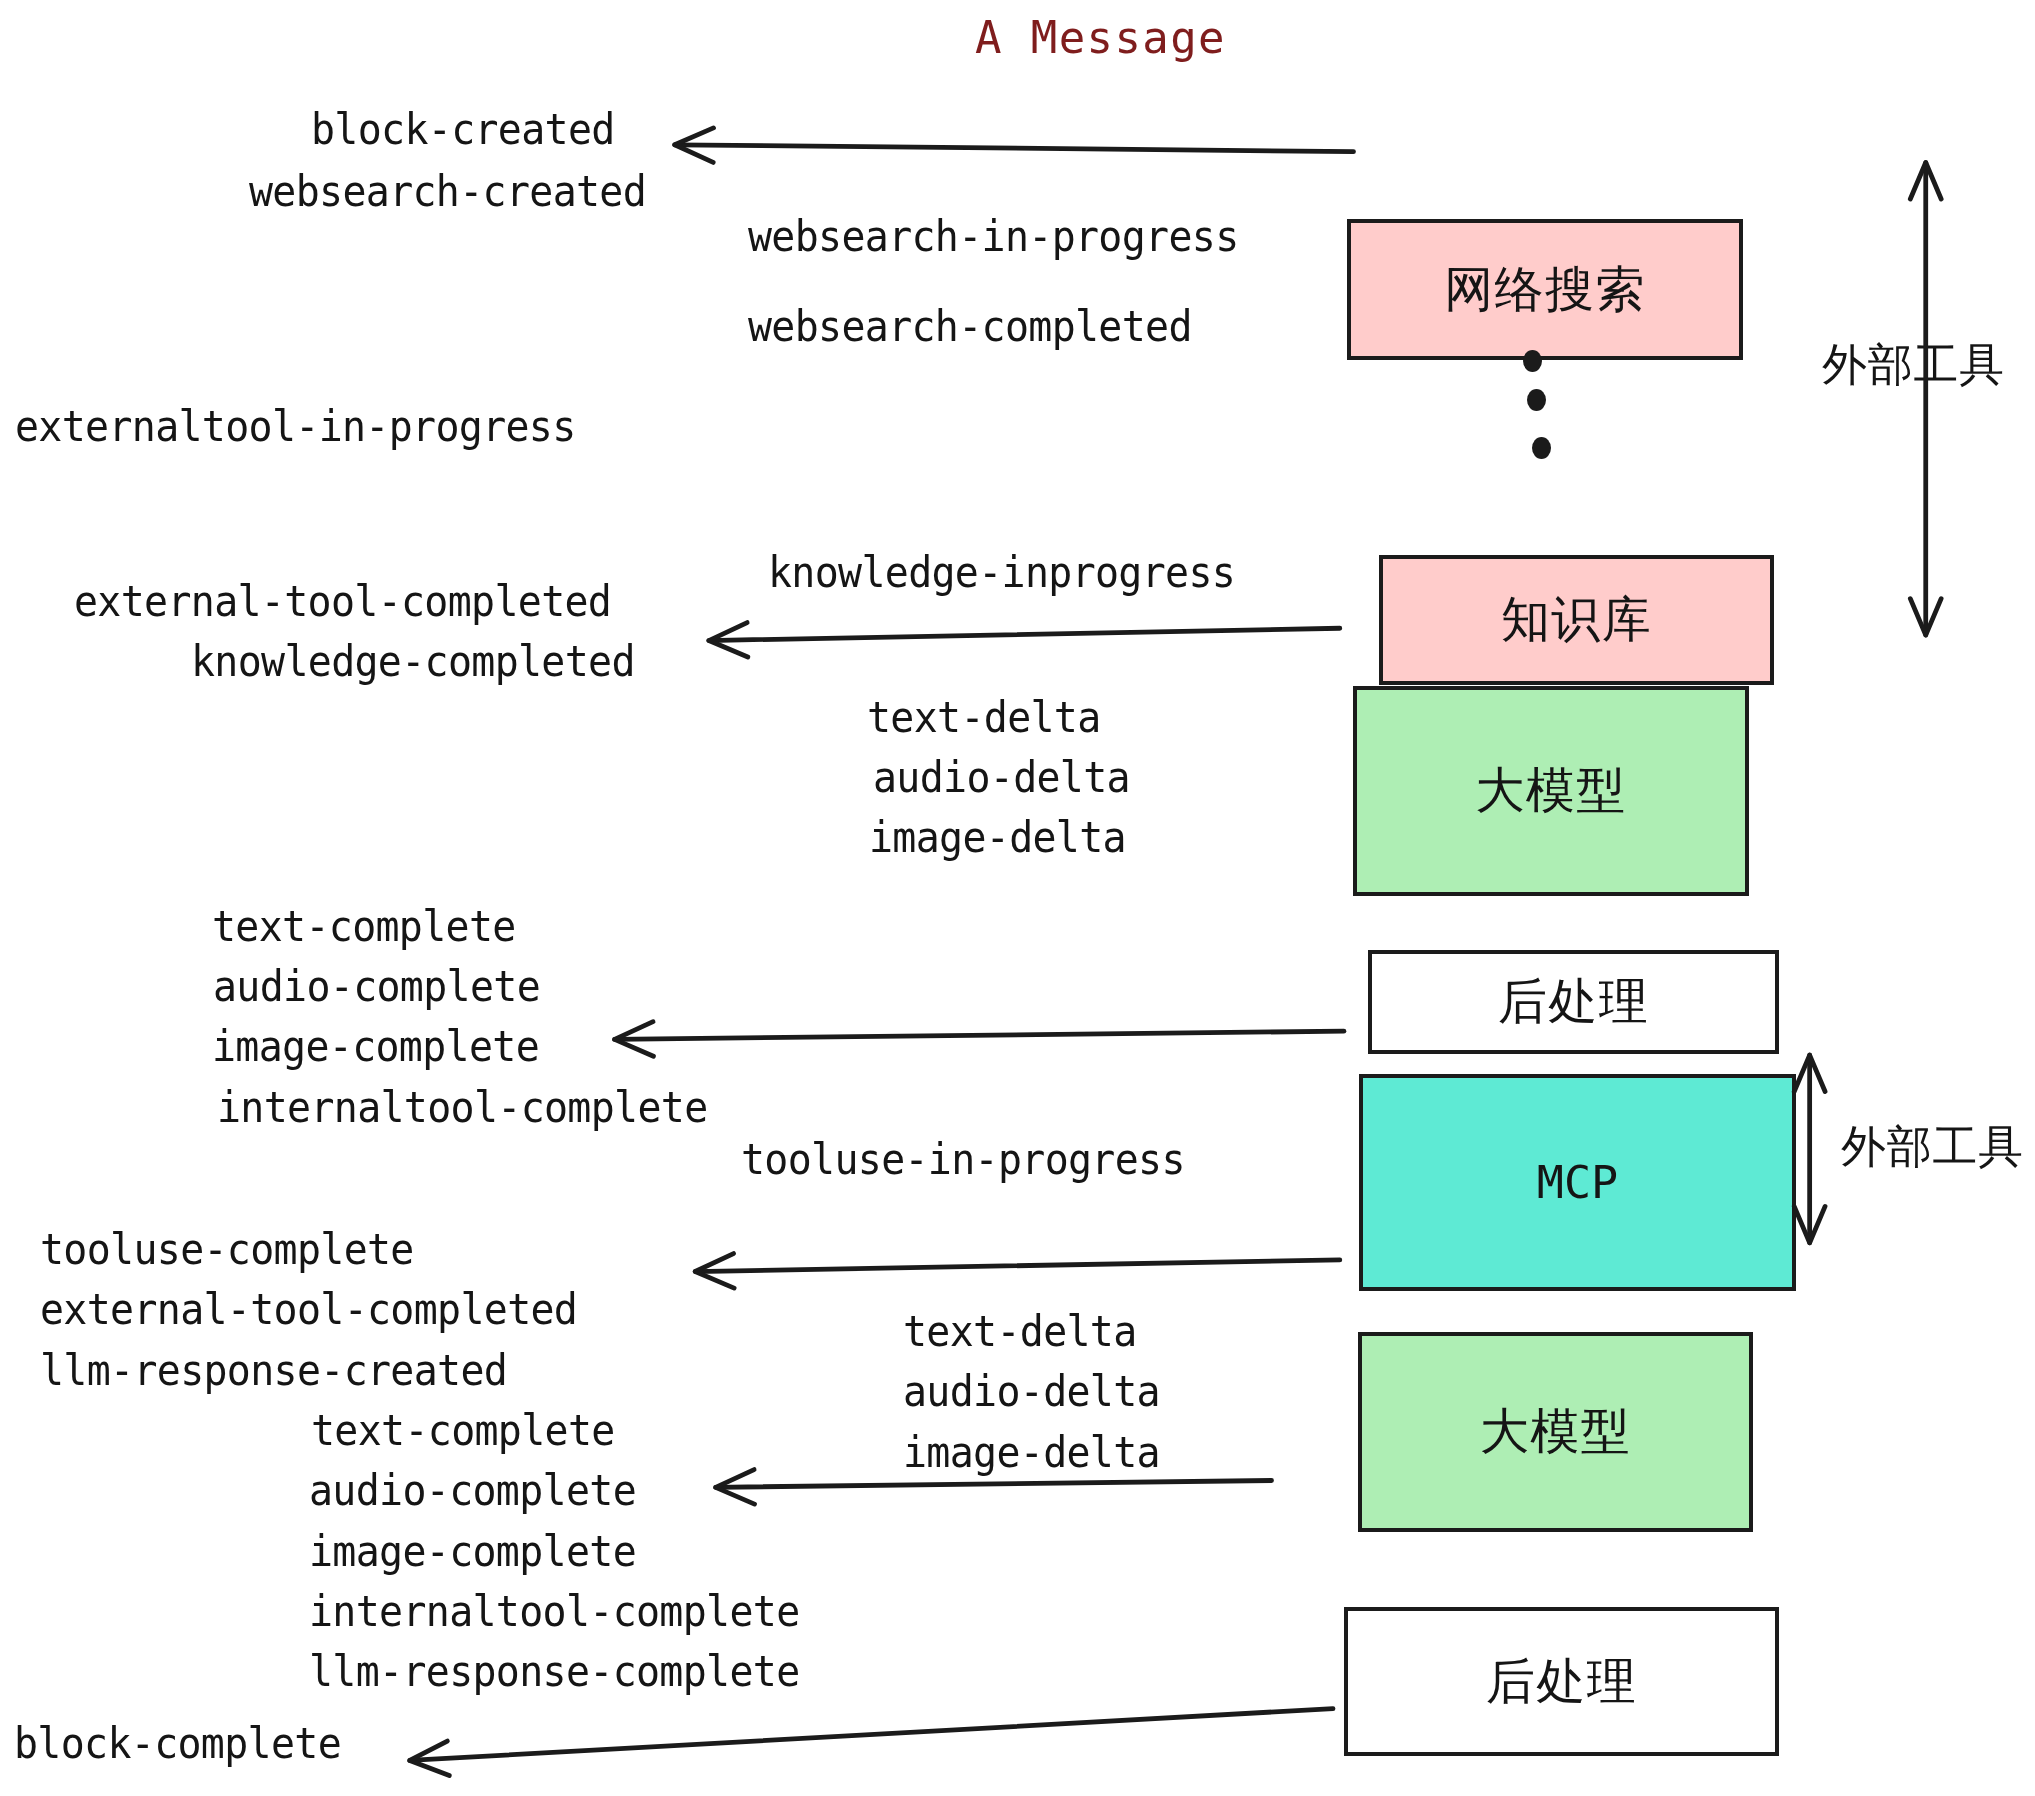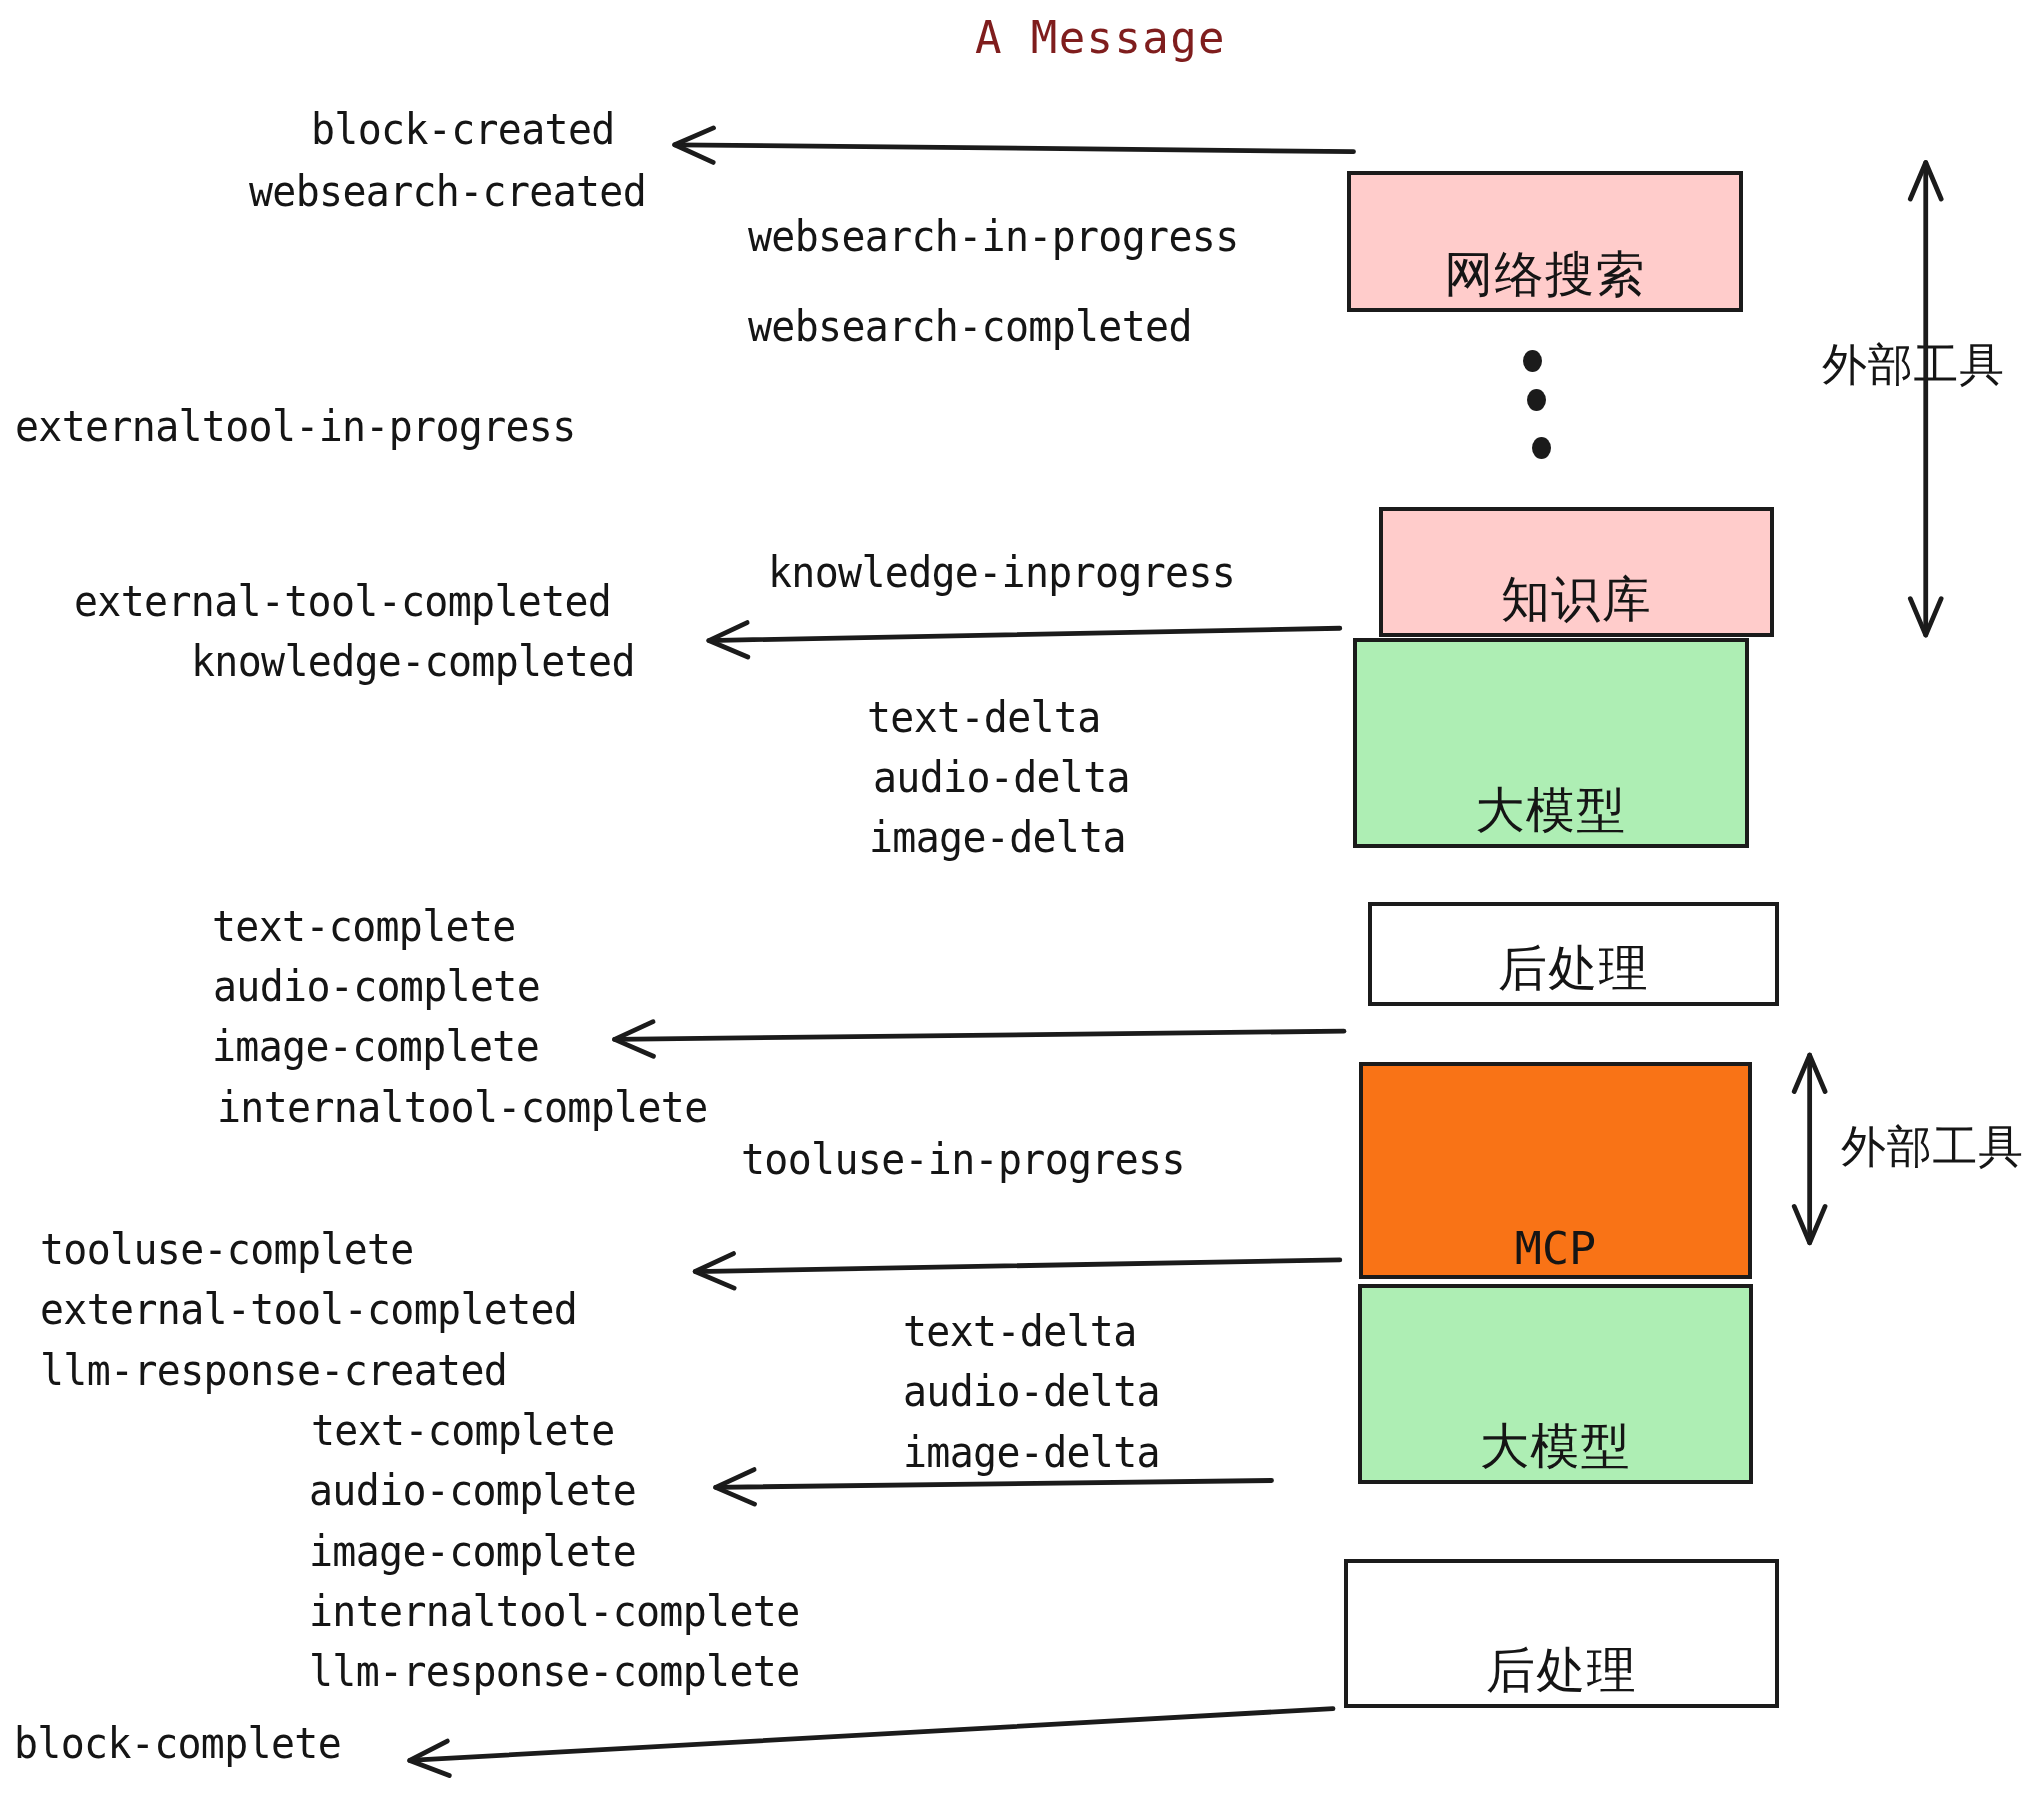--- a/index.html
+++ b/index.html
@@ -36,26 +36,27 @@
     color: #7f1d1d;
     white-space: pre;
     letter-spacing: 1.4px;
   }
   
   .box {
     position: absolute;
     box-sizing: border-box;
     border: 4.1px solid #1b1b1b;
     display: flex;
-    align-items: flex-end;
+    align-items: center;
     justify-content: center;
     font-family: "DejaVu Sans", sans-serif;
     font-size: 49px;
     color: #151515;
     letter-spacing: 1.4px;
+    margin-top: 48px;
   }
   .box.mcp-label {
     font-family: "DejaVu Sans Mono", monospace;
     font-size: 45px;
     letter-spacing: 0;
   }
   
   .dot {
     position: absolute;
     width: 19px;
@@ -94,21 +95,21 @@
       </div>
       <div class="box" style="left: 1379px; top: 507px; width: 395px; height: 130px; background: rgb(255, 204, 203);">
         <span>知识库</span>
       </div>
       <div class="box" style="left: 1353px; top: 638px; width: 396px; height: 210px; background: rgb(174, 238, 180);">
         <span>大模型</span>
       </div>
       <div class="box" style="left: 1368px; top: 902px; width: 411px; height: 104px; background: rgb(255, 255, 255);">
         <span>后处理</span>
       </div>
-      <div class="box mcp-label" style="left: 1359px; top: 1062px; width: 393px; height: 217px; background: #f97316;">
+      <div class="box mcp-label" style="left: 1359px; top: 1026px; width: 437px; height: 217px; background: #5eead4;">
         <span>MCP</span>
       </div>
       <div class="box" style="left: 1358px; top: 1284px; width: 395px; height: 200px; background: rgb(174, 238, 180);">
         <span>大模型</span>
       </div>
       <div class="box" style="left: 1344px; top: 1559px; width: 435px; height: 149px; background: rgb(255, 255, 255);">
         <span>后处理</span>
       </div>
     </div>
 

